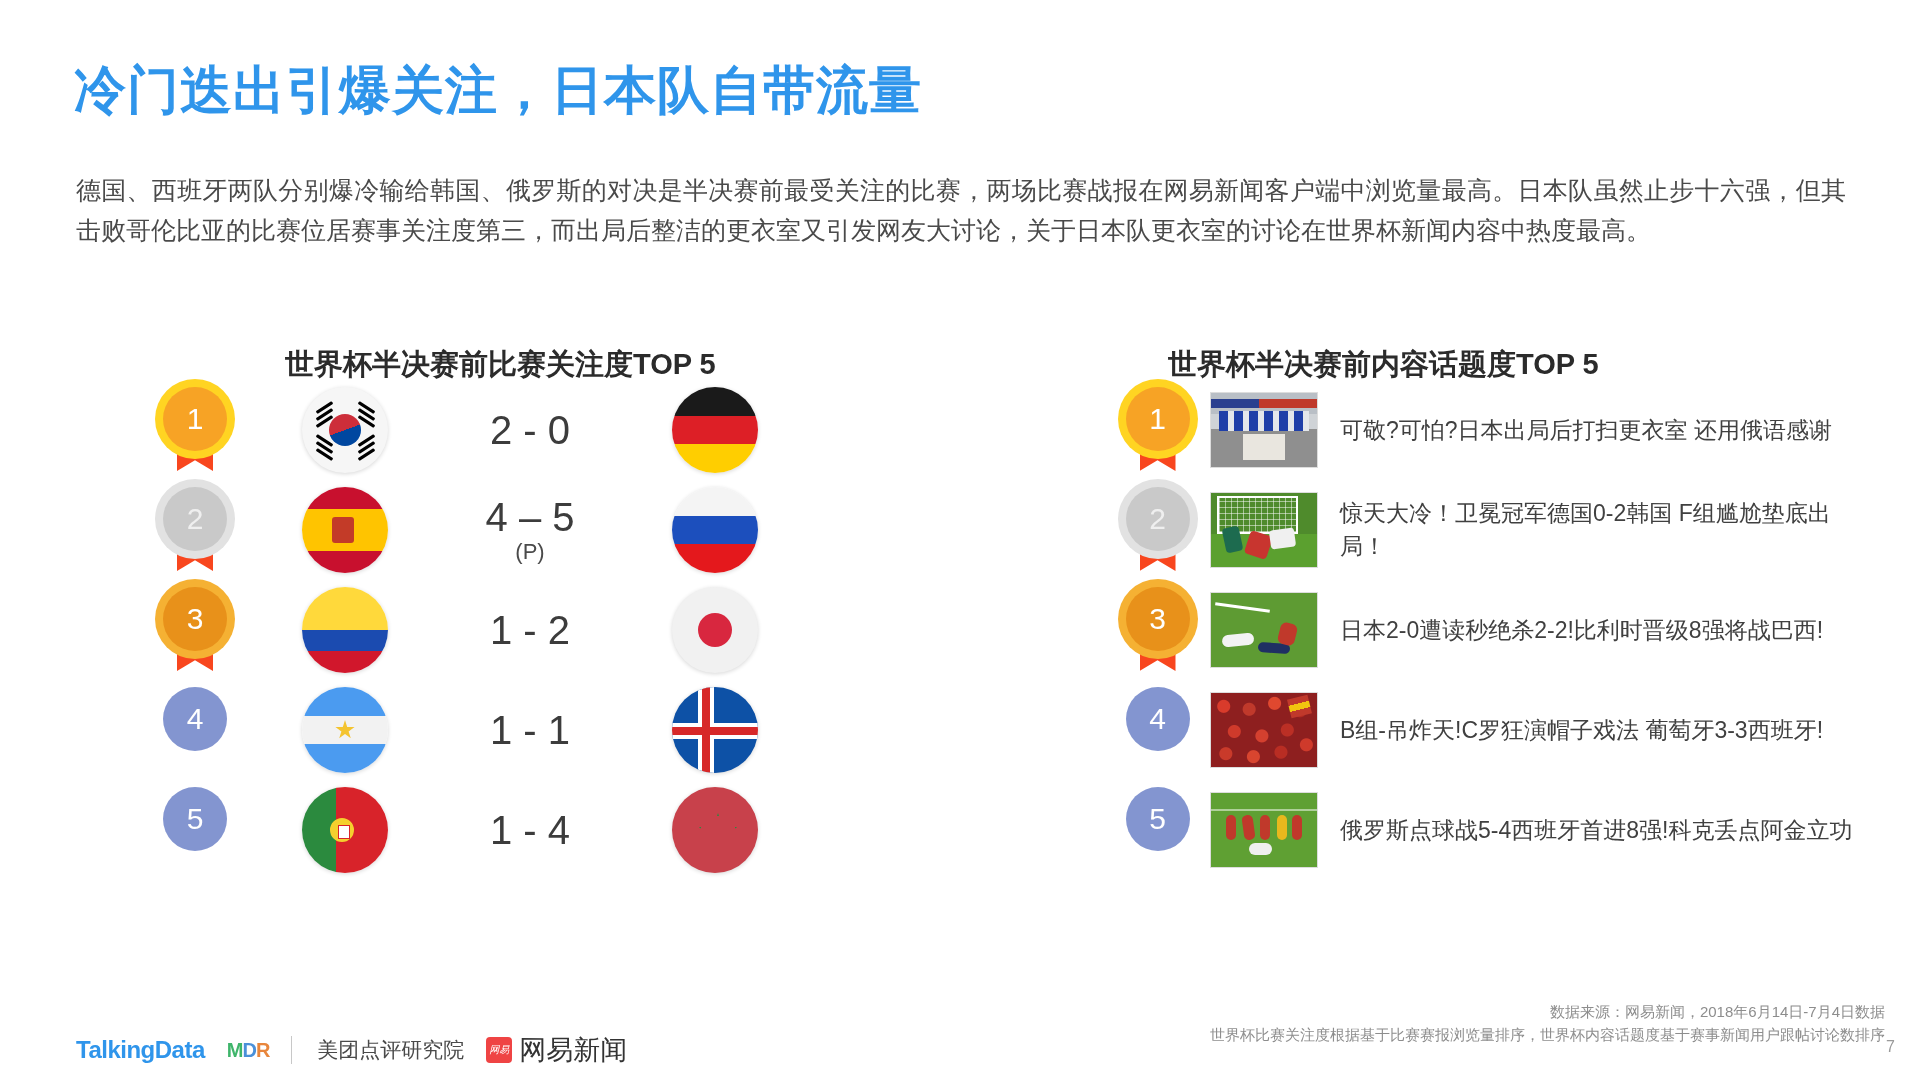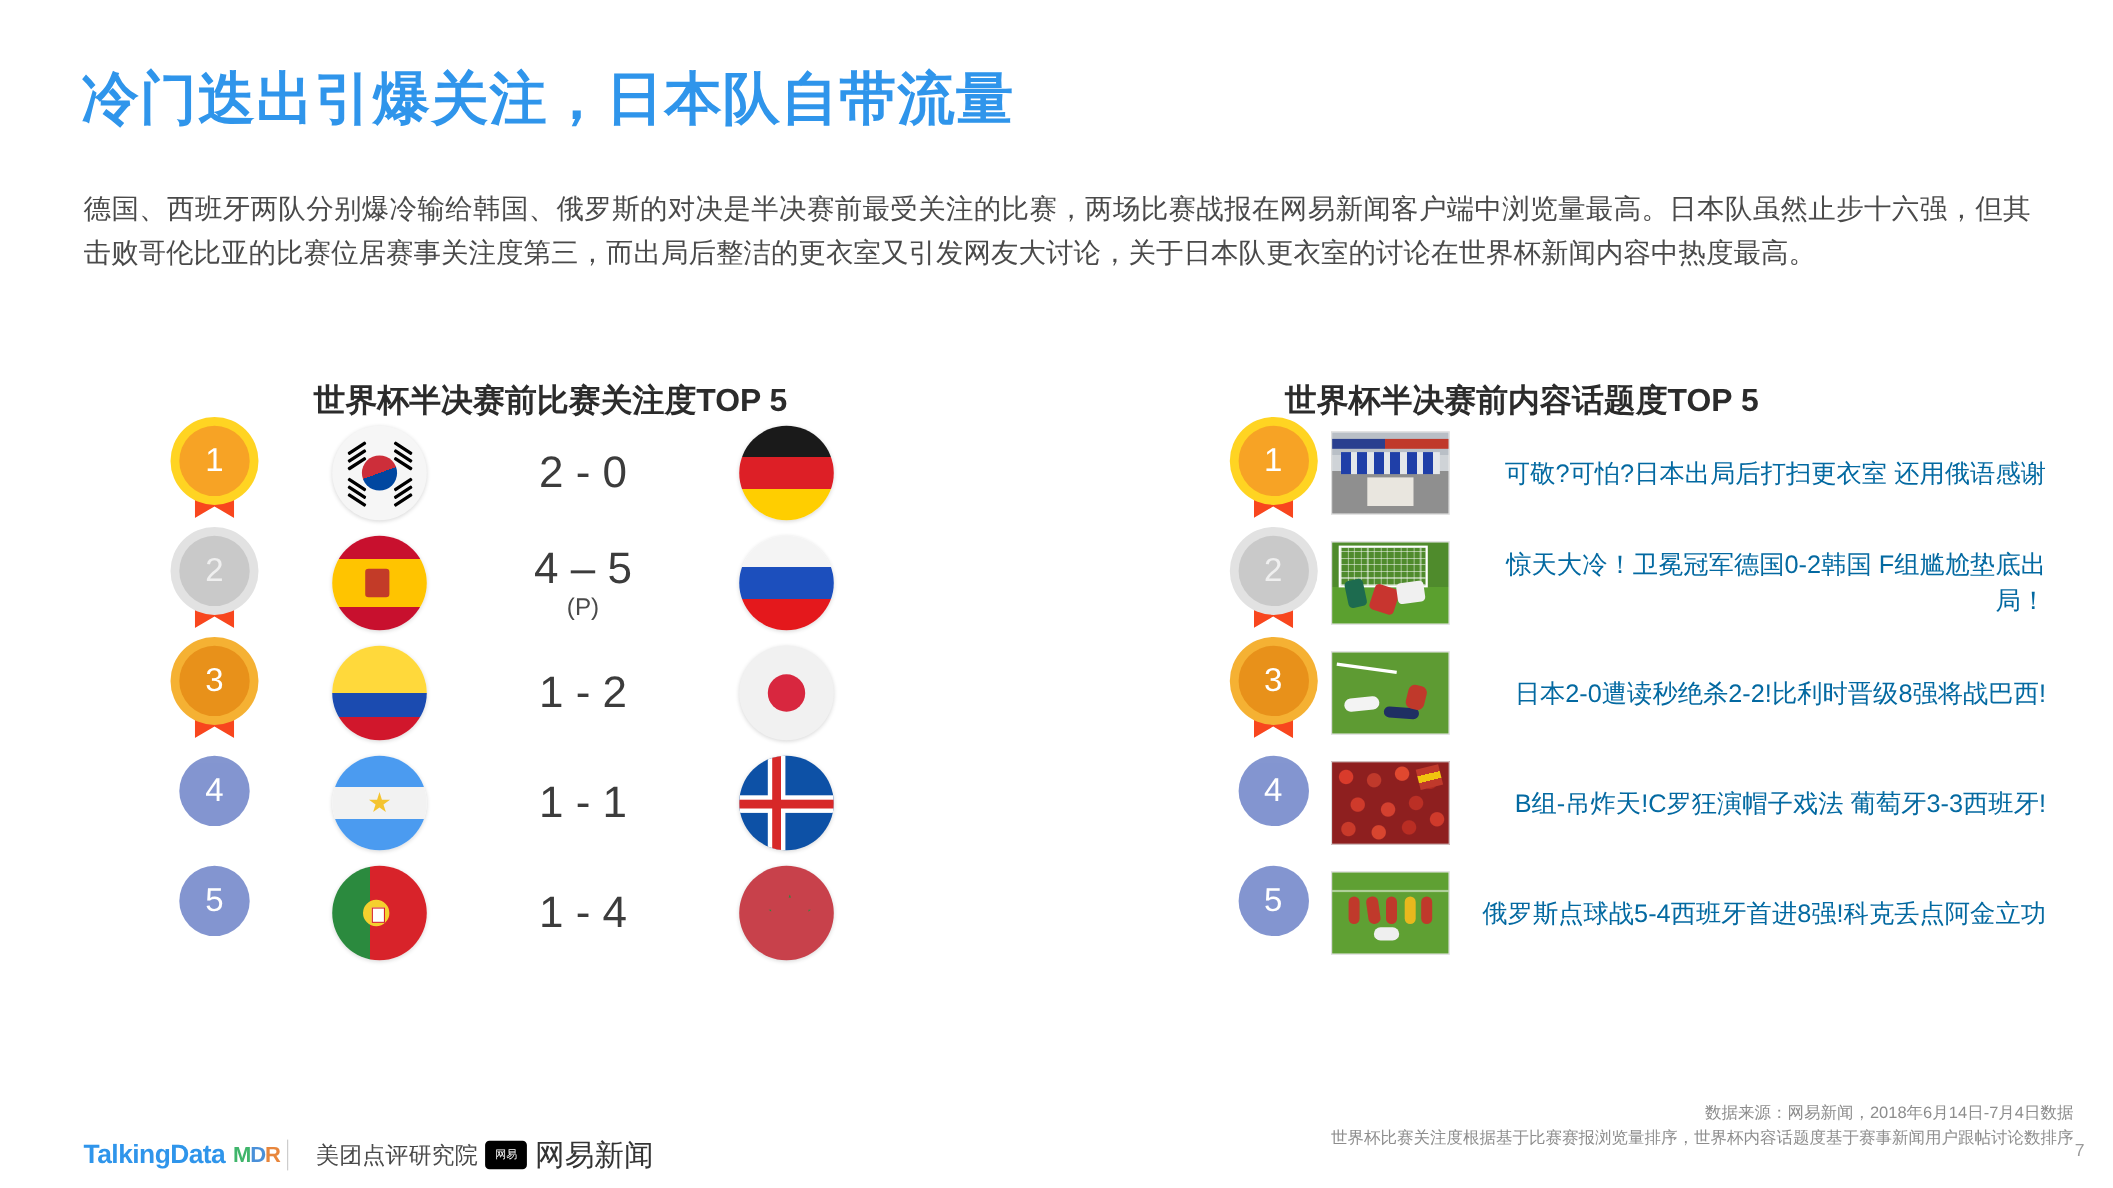--- a/index.html
+++ b/index.html
@@ -113,21 +113,21 @@
 
   
   .topics{position:absolute;left:1105px;top:380px;width:790px;}
   .topic-row{display:flex;align-items:center;height:100px;}
   .topic-row .rank-cell{width:105px;display:flex;justify-content:center;}
   .thumb{
     width:108px;height:76px;flex:0 0 108px;overflow:hidden;position:relative;
     background:#8a8a8a;border:1px solid #ddd;box-sizing:border-box;
   }
   .topic-text{
-    margin-left:22px;font-size:23px;line-height:33px;color:#0369a1;width:520px;text-align:right;
+    margin-left:22px;font-size:23px;line-height:33px;color:#404040;width:520px;
   }
 
   
   .th-locker{background:linear-gradient(#b9bfc6 0 28%,#cfd3d7 28% 48%,#8f8f8f 48% 100%);}
   .th-locker .banner{position:absolute;left:0;top:8%;width:100%;height:12%;
      background:linear-gradient(90deg,#2a3f8f 0 45%,#c0392b 45% 100%);}
   .th-locker .seats{position:absolute;left:8%;top:24%;width:84%;height:28%;
      background:repeating-linear-gradient(90deg,#1f3fa8 0 9px,#e4e7ea 9px 15px);}
   .th-locker .table{position:absolute;left:30%;top:56%;width:40%;height:34%;background:#e9e6df;}
   .th-goal{background:linear-gradient(#4f8b2c 0 55%,#5ba02f 55% 100%);}
@@ -168,30 +168,30 @@
   .th-celebrate .g5{left:76%;}
   .th-celebrate .w{position:absolute;left:36%;top:68%;width:22%;height:16%;background:#efefef;border-radius:6px;}
 
   
   .source{
     position:absolute;right:36px;top:1000px;text-align:right;
     font-size:15px;line-height:23px;color:#8d8d8d;
   }
   .pageno{position:absolute;right:26px;top:1038px;font-size:16px;color:#9a9a9a;}
 
-  .logos{position:absolute;left:76px;top:1032px;display:flex;align-items:center;gap:7px;}
+  .logos{position:absolute;left:76px;top:1032px;display:flex;align-items:center;gap:22px;}
   .logo-td{font-size:24px;font-weight:bold;color:#2f95eb;letter-spacing:-.5px;}
   .logo-mdr{font-size:20px;font-weight:bold;letter-spacing:-1px;}
   .logo-mdr .m{color:#3fb56b;}
   .logo-mdr .d{color:#4a90d9;}
   .logo-mdr .r{color:#e8863c;}
   .logo-mtdp{font-size:21px;color:#4a4a4a;border-left:1px solid #c8c8c8;padding-left:25px;}
   .logo-wy{display:flex;align-items:center;gap:7px;}
-  .logo-wy .box{width:38px;height:26px;background:#000000;border-radius:4px;
-     color:#fff;font-size:10px;display:flex;align-items:center;justify-content:center;}
+  .logo-wy .box{width:26px;height:26px;background:#ef4444;border-radius:4px;
+     color:#fff;font-size:10px;display:flex;align-items:center;justify-content:center;font-style:italic;}
   .logo-wy .txt{font-size:27px;color:#333;}
 </style>
 </head>
 <body>
 
 <div class="slide">
 
   <div class="title">冷门迭出引爆关注，日本队自带流量</div>
   <div class="intro">德国、西班牙两队分别爆冷输给韩国、俄罗斯的对决是半决赛前最受关注的比赛，两场比赛战报在网易新闻客户端中浏览量最高。日本队虽然止步十六强，但其击败哥伦比亚的比赛位居赛事关注度第三，而出局后整洁的更衣室又引发网友大讨论，关于日本队更衣室的讨论在世界杯新闻内容中热度最高。</div>
 

